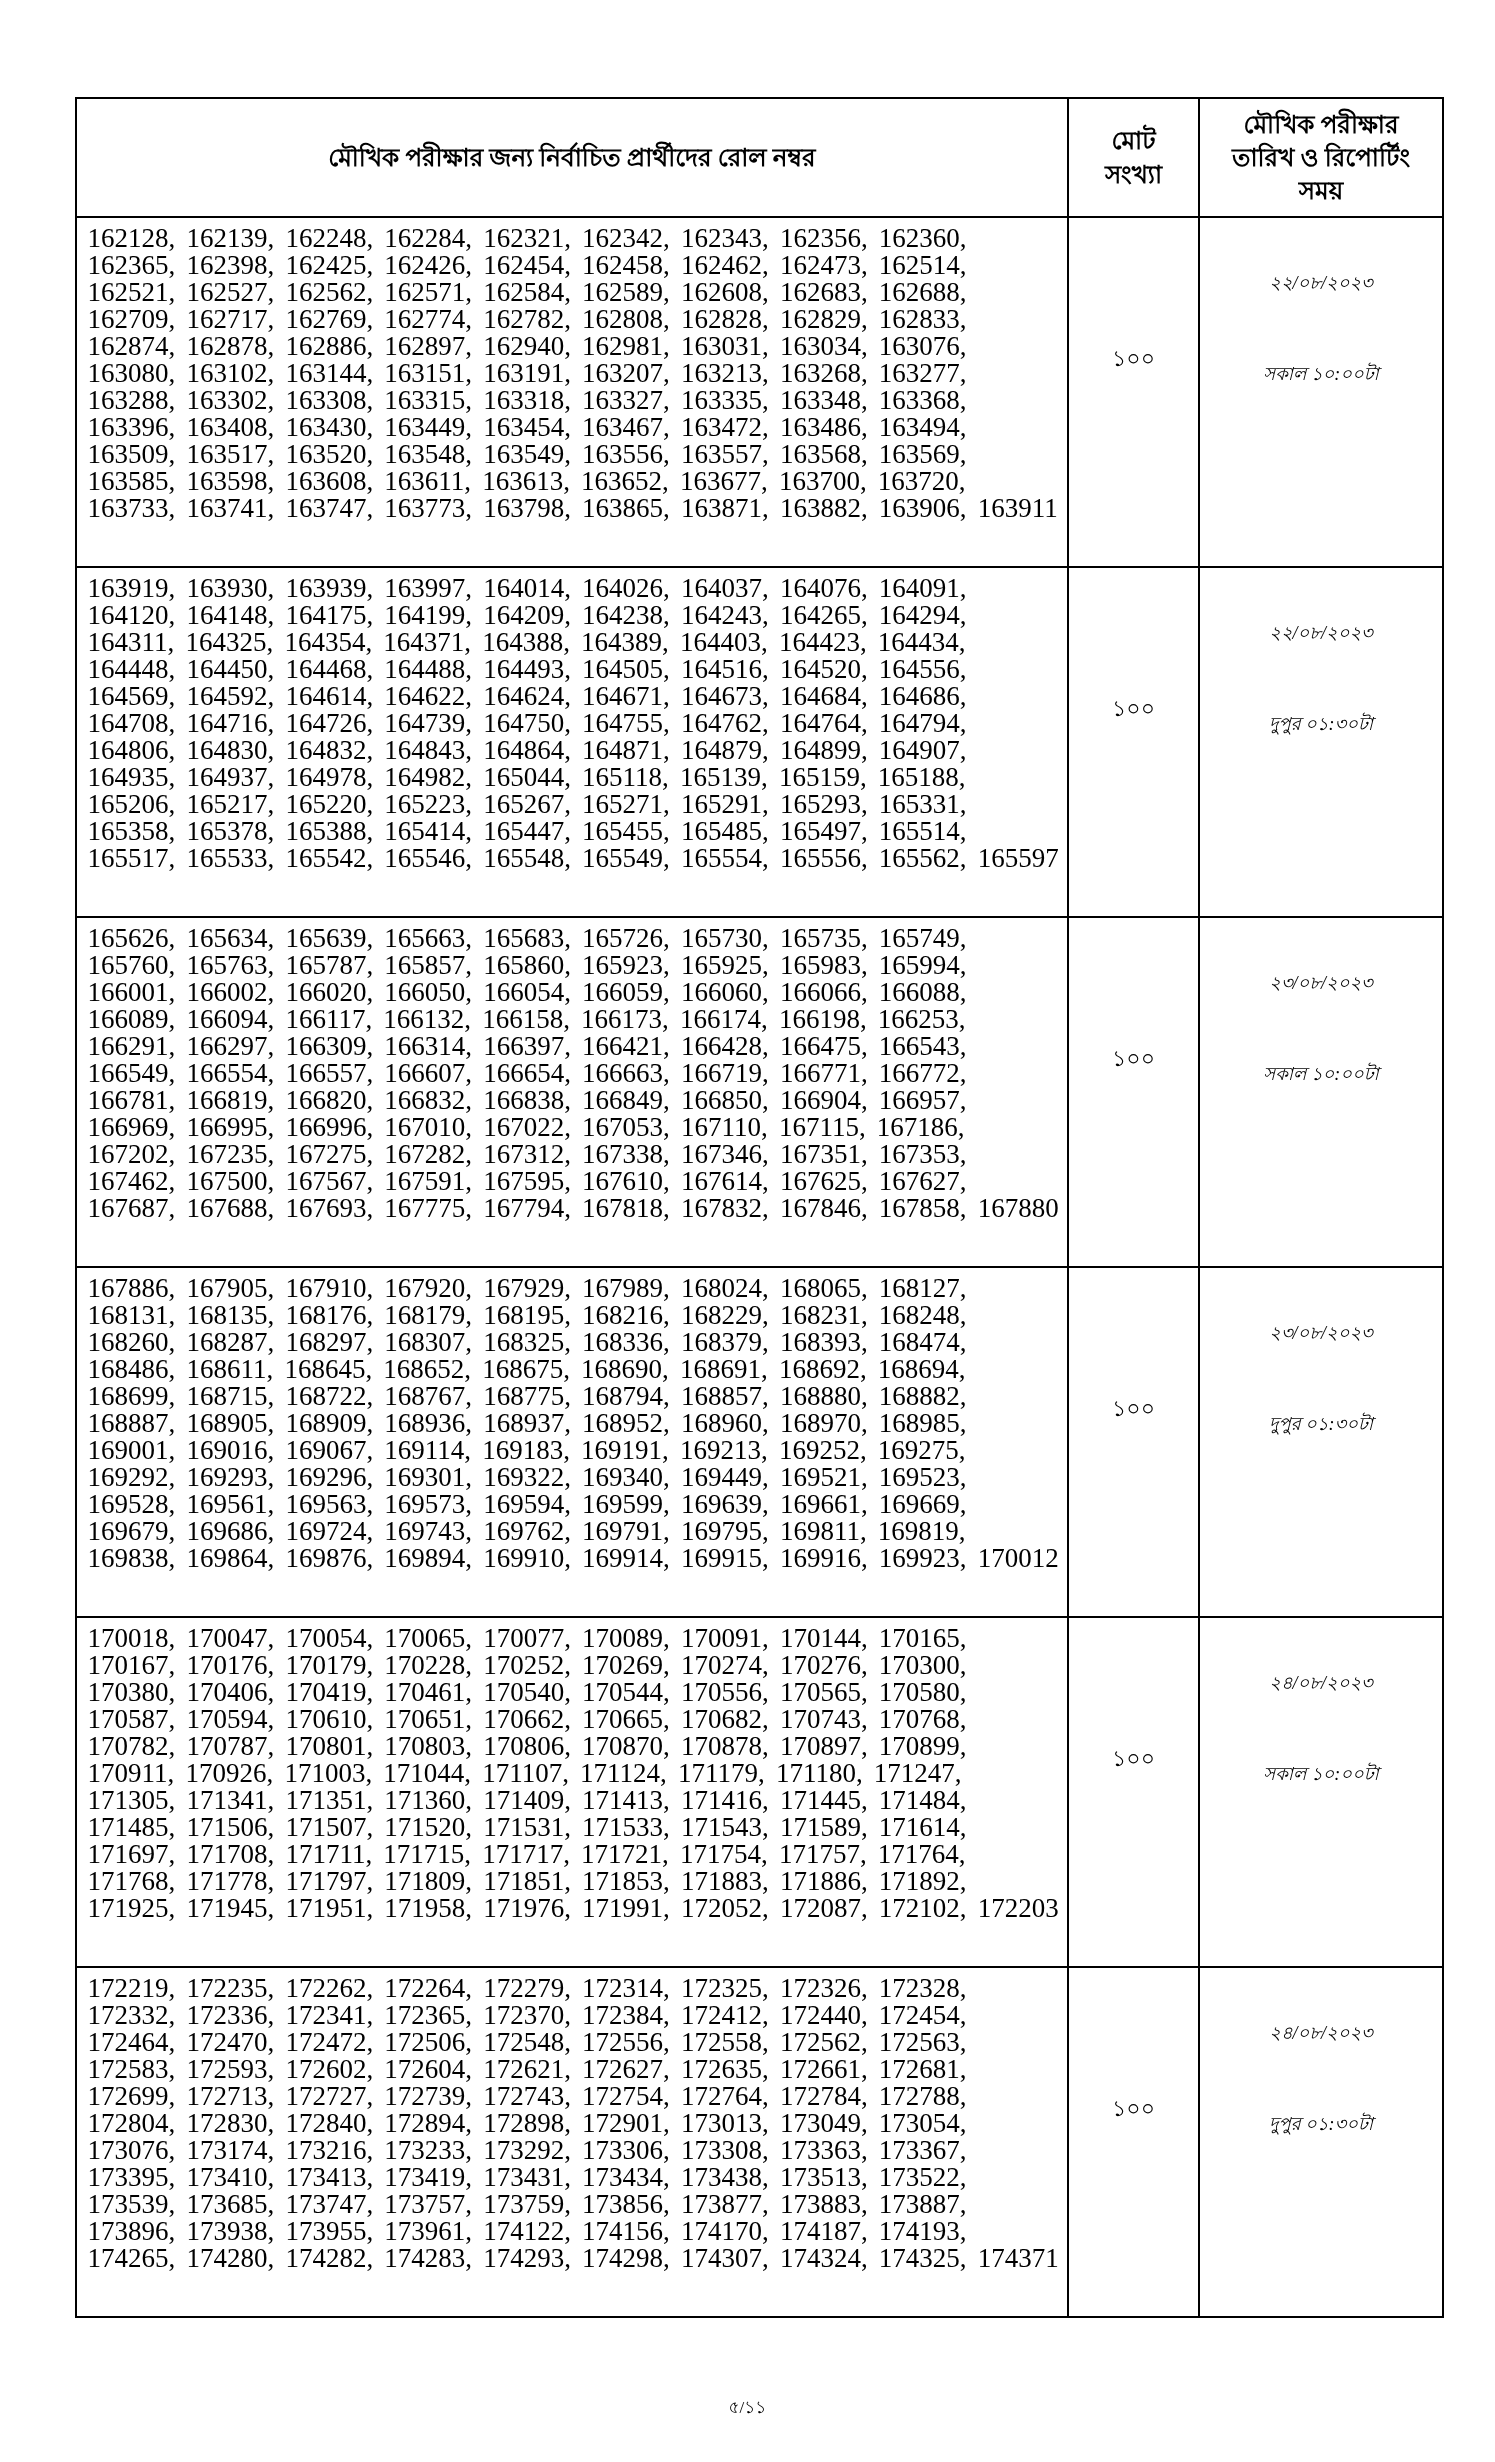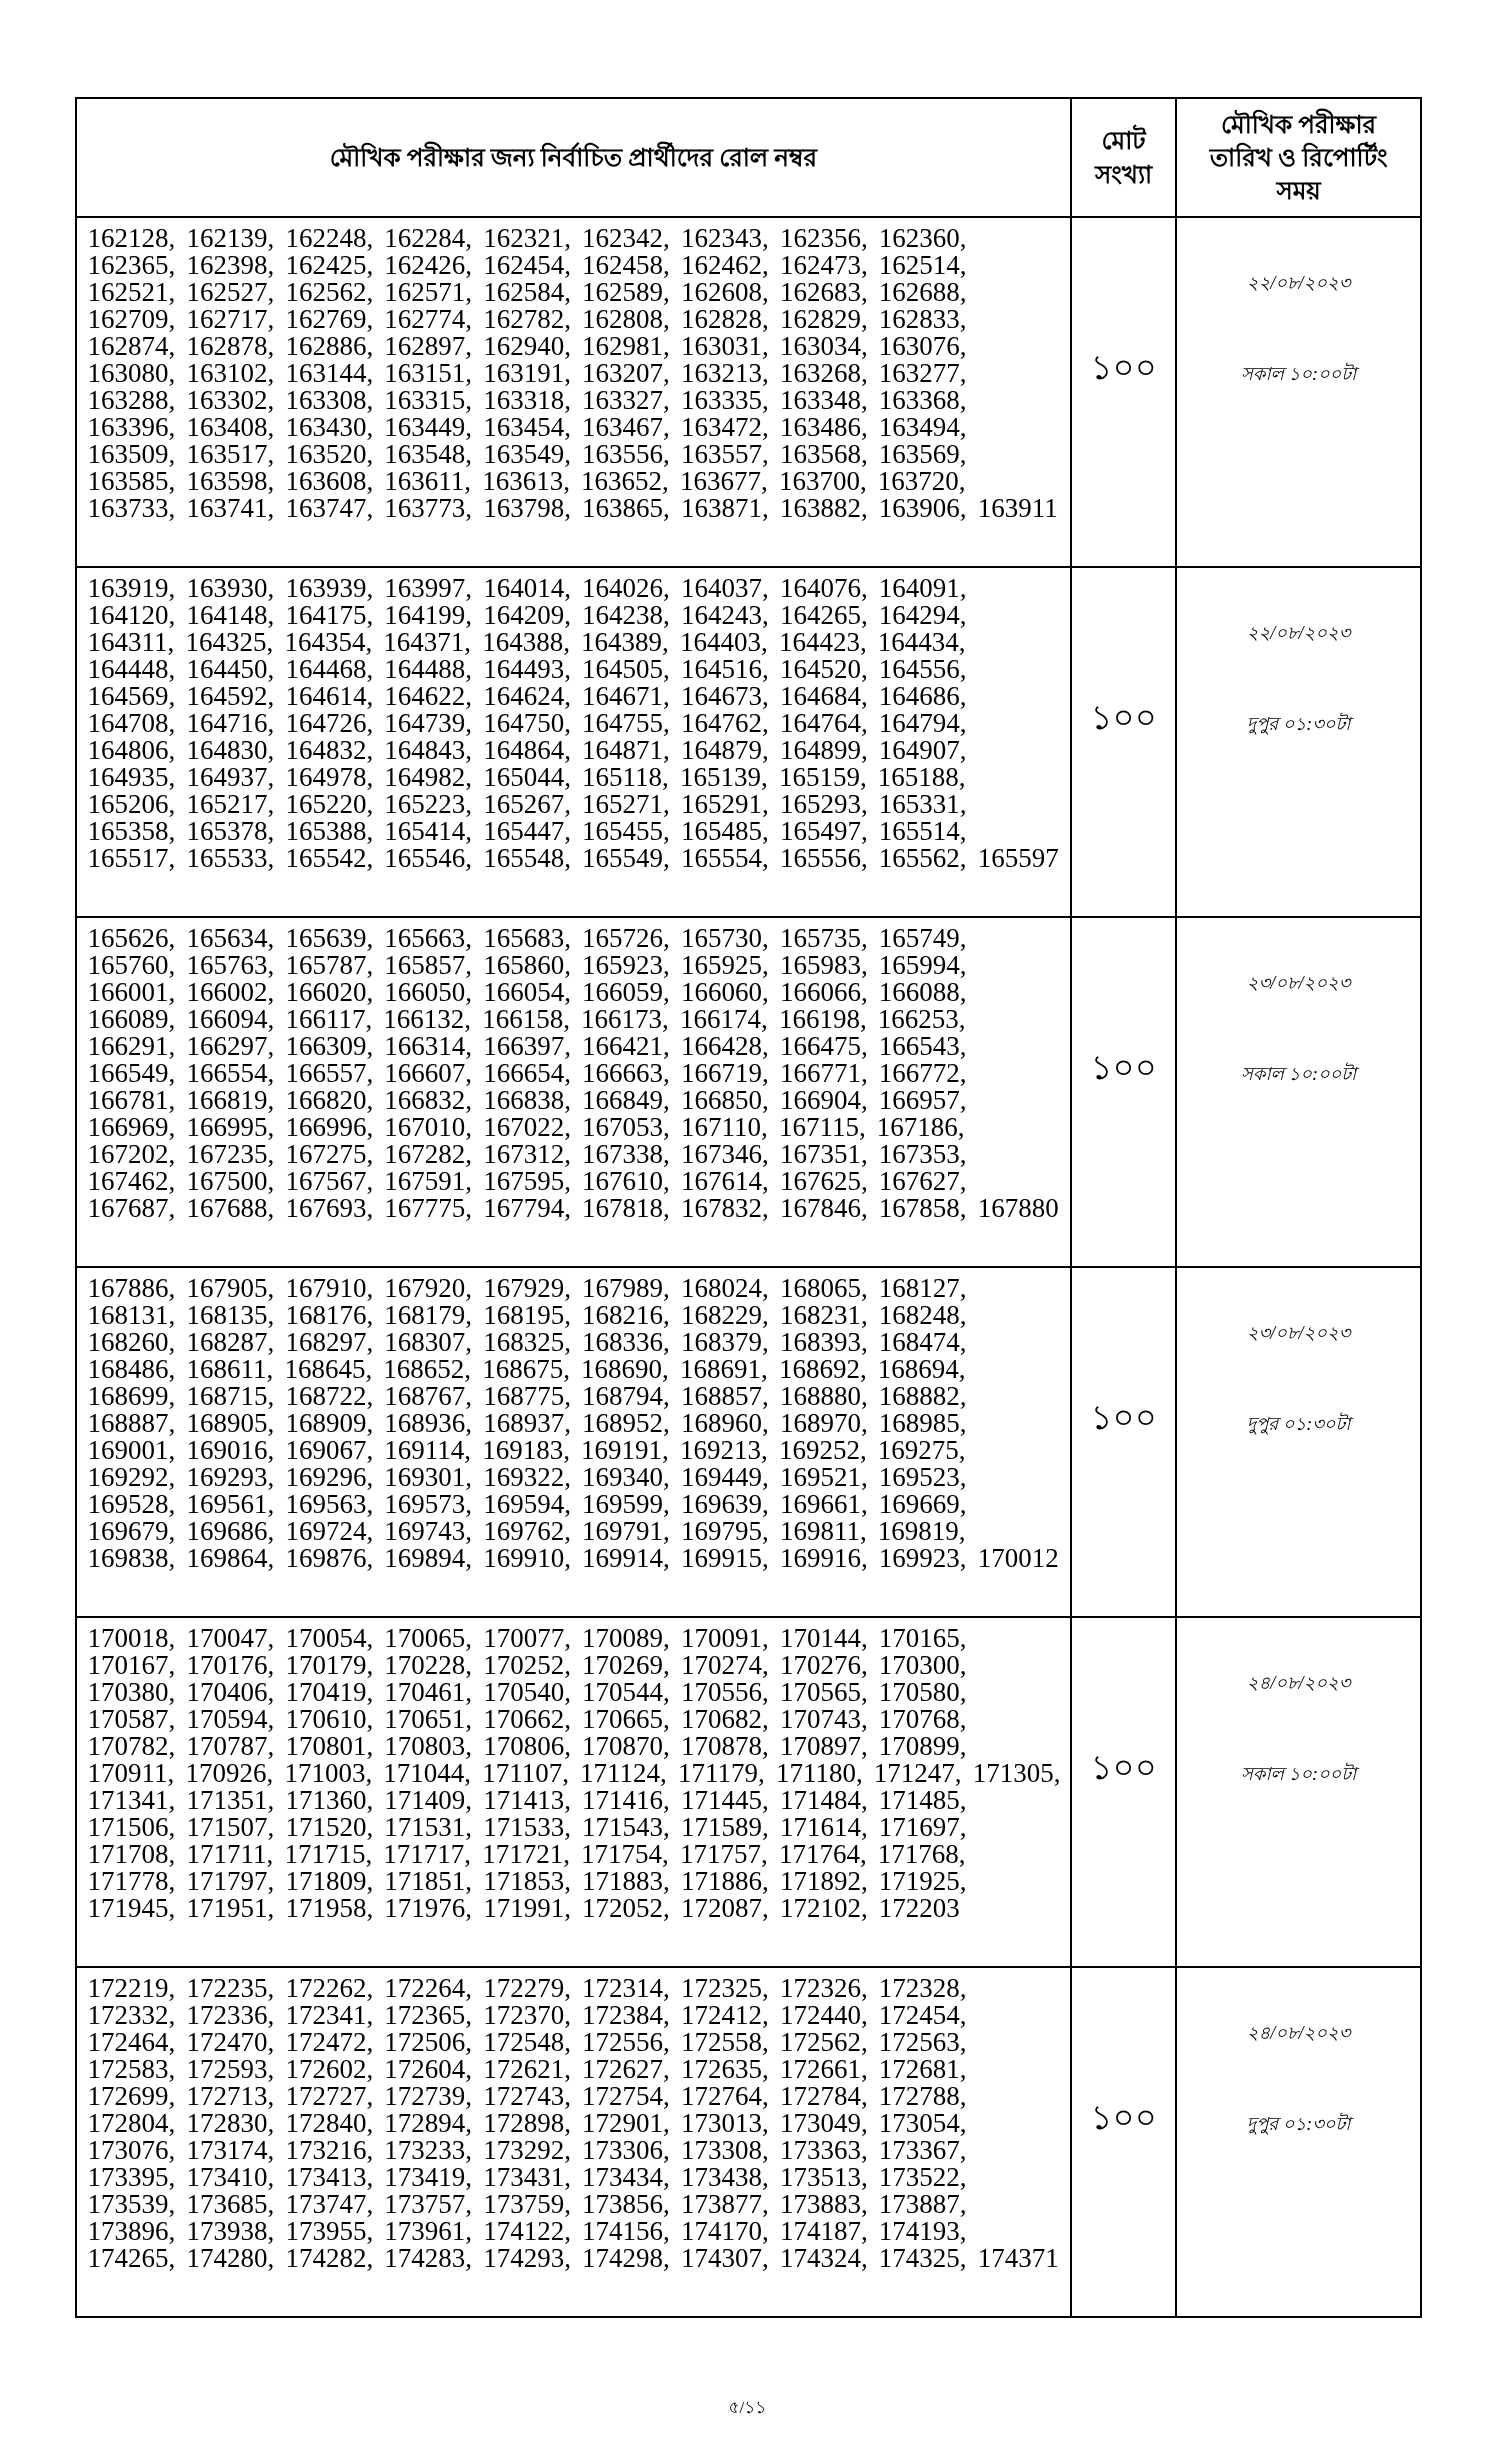--- a/index.html
+++ b/index.html
@@ -21,21 +21,21 @@
     top: 97px;
     width: 1347px;
     border-collapse: collapse;
     table-layout: fixed;
   }
   table.main-table th,
   table.main-table td {
     border: 2.2px solid #000000;
   }
   th.col-roll  { width: 992px; padding-left: 12px; }
-  th.col-total { width: 105px; }
+  th.col-total { width: 131px; }
   th.col-sched { width: 244px; border-radius: 30px; }
   thead tr { height: 119px; }
   th {
     font-family: "Liberation Serif", "DejaVu Sans", serif;
     font-weight: bold;
     font-size: 24.6px;
     line-height: 1.35;
     text-align: center;
     vertical-align: middle;
     padding: 7px 12.3px;
@@ -45,21 +45,21 @@
     vertical-align: top;
     text-align: left;
     font-size: 27px;
     line-height: 27px;
     word-spacing: 4.4px;
     padding: 7px 7px 8.8px 10.6px;
   }
   td.total {
     vertical-align: top;
     text-align: center;
-    font-size: 34px;
+    font-size: 22px;
     padding-top: 123px;
     font-family: "Liberation Serif", "DejaVu Sans", serif;
   }
   td.sched {
     vertical-align: top;
     text-align: center;
     font-size: 18px;
     padding-top: 51px;
     font-family: "Liberation Serif", "DejaVu Sans", serif;
     font-style: italic;

